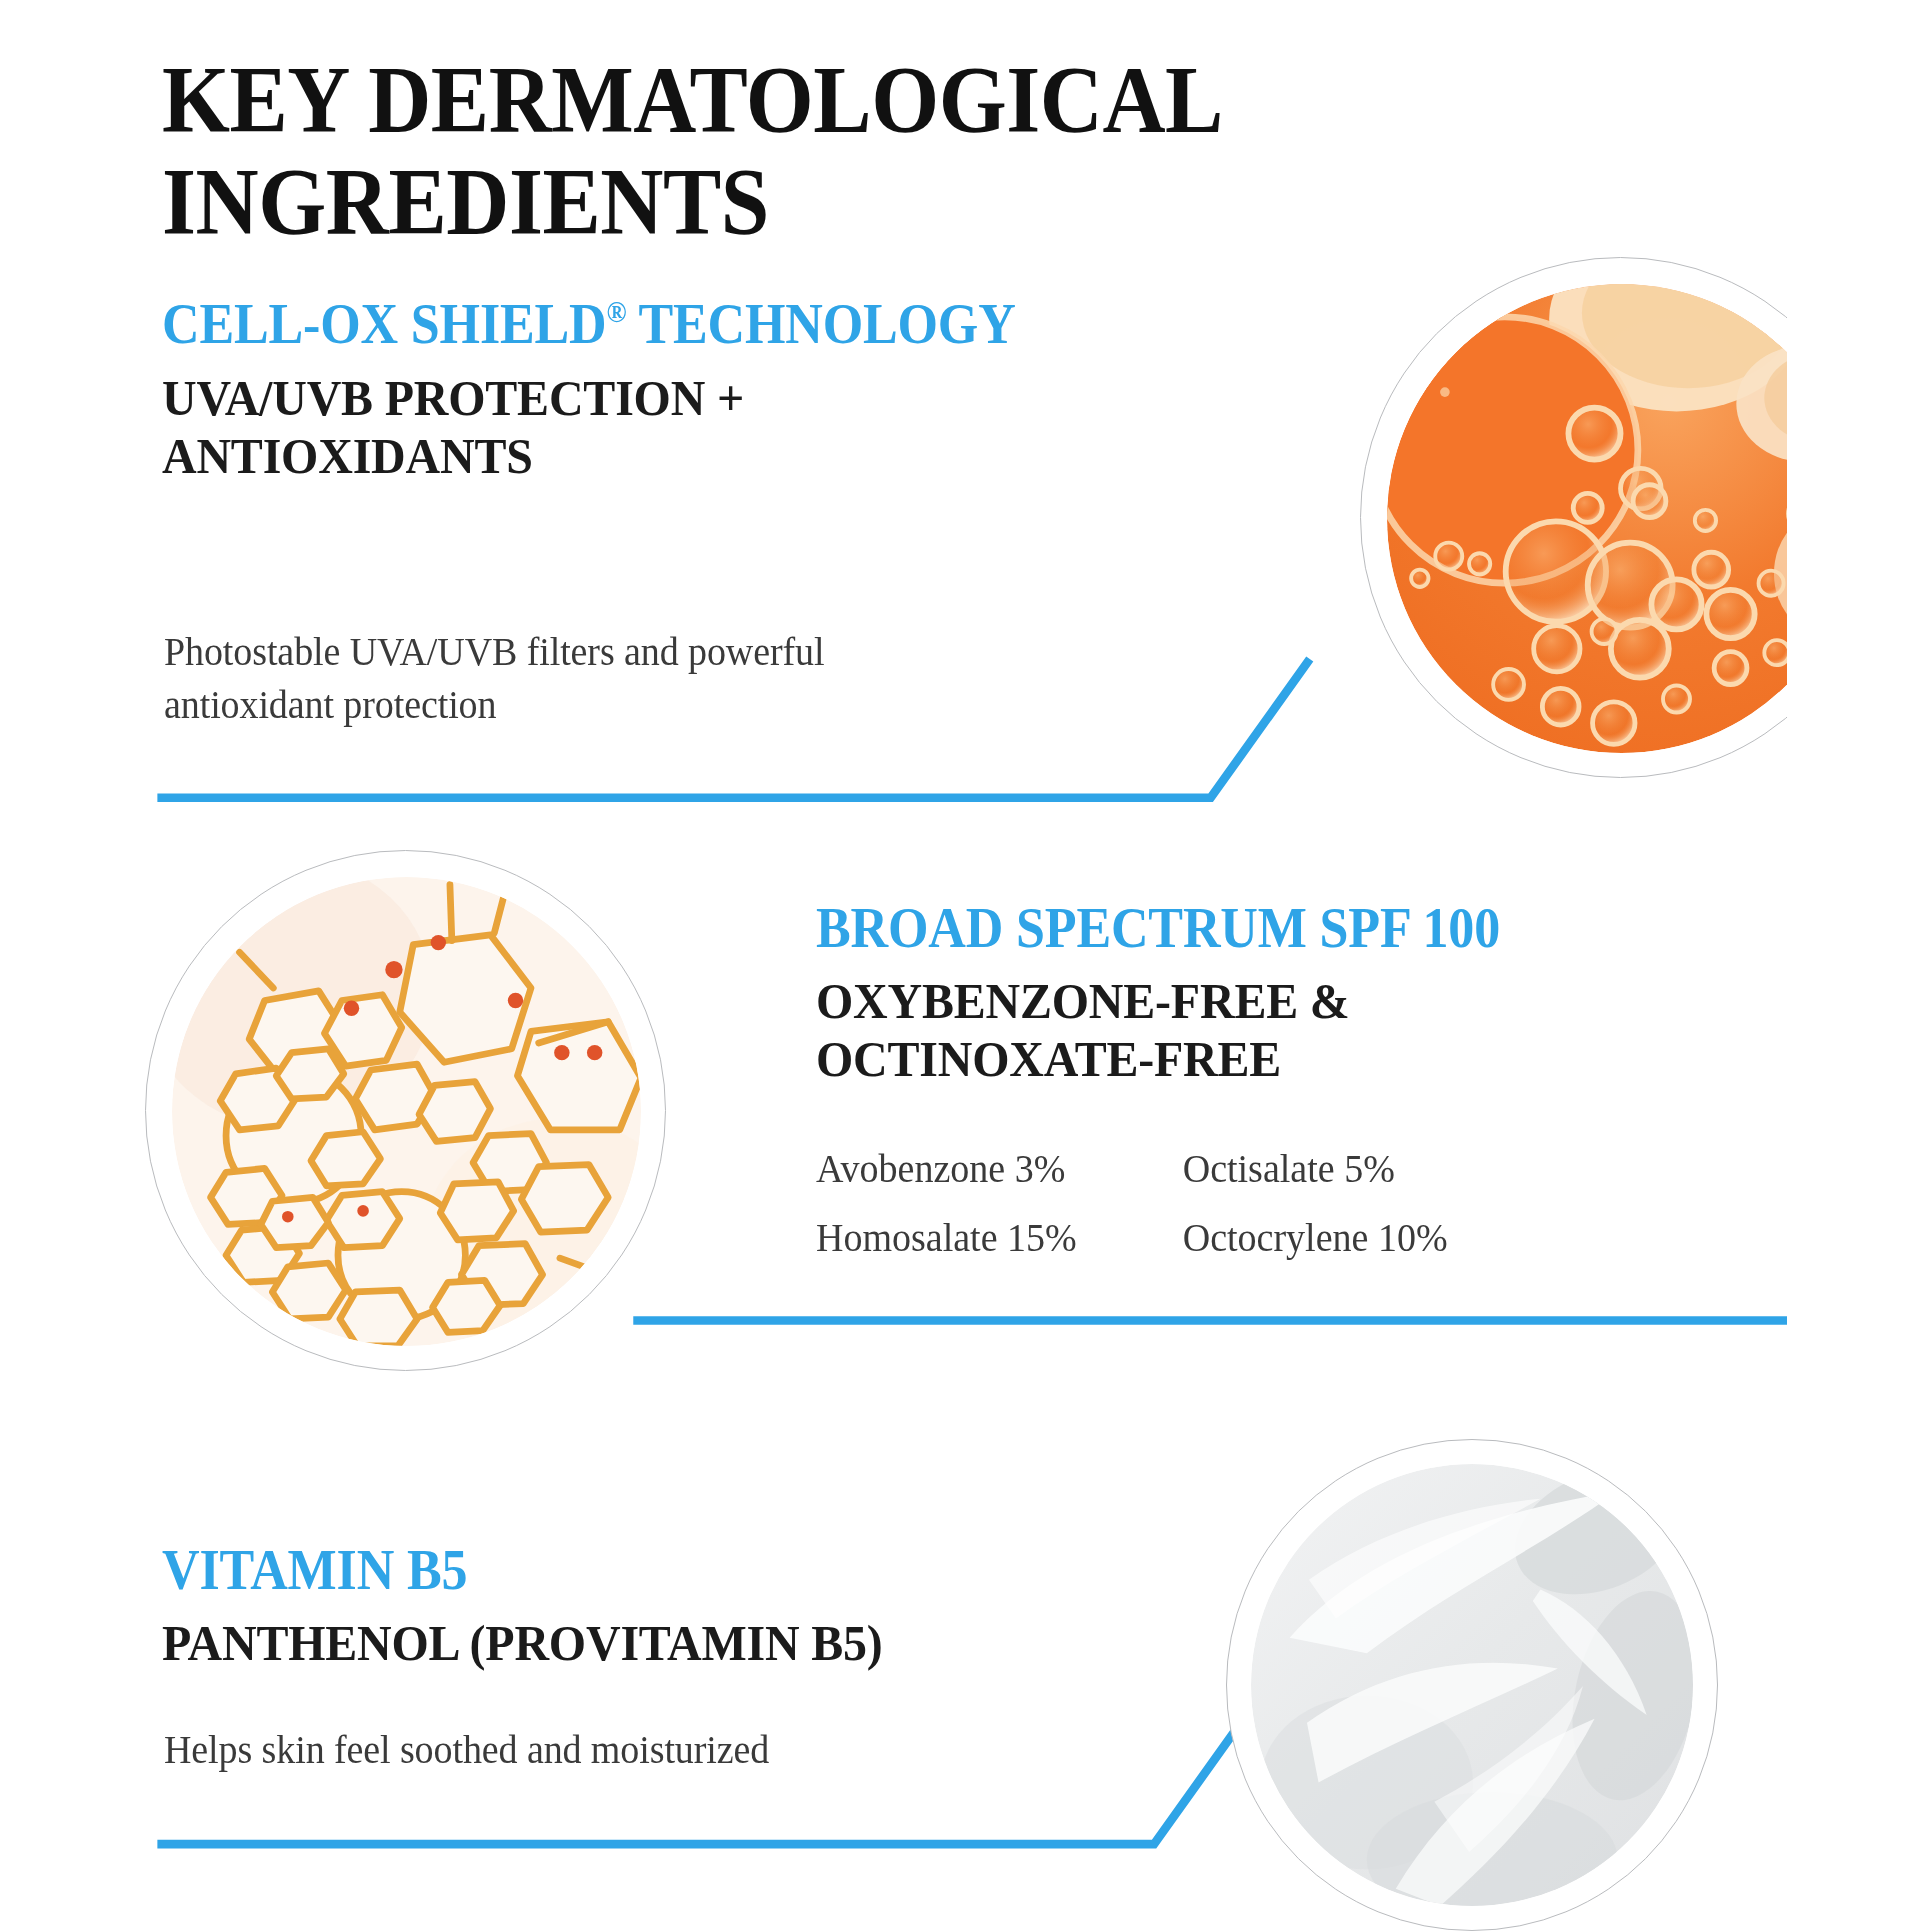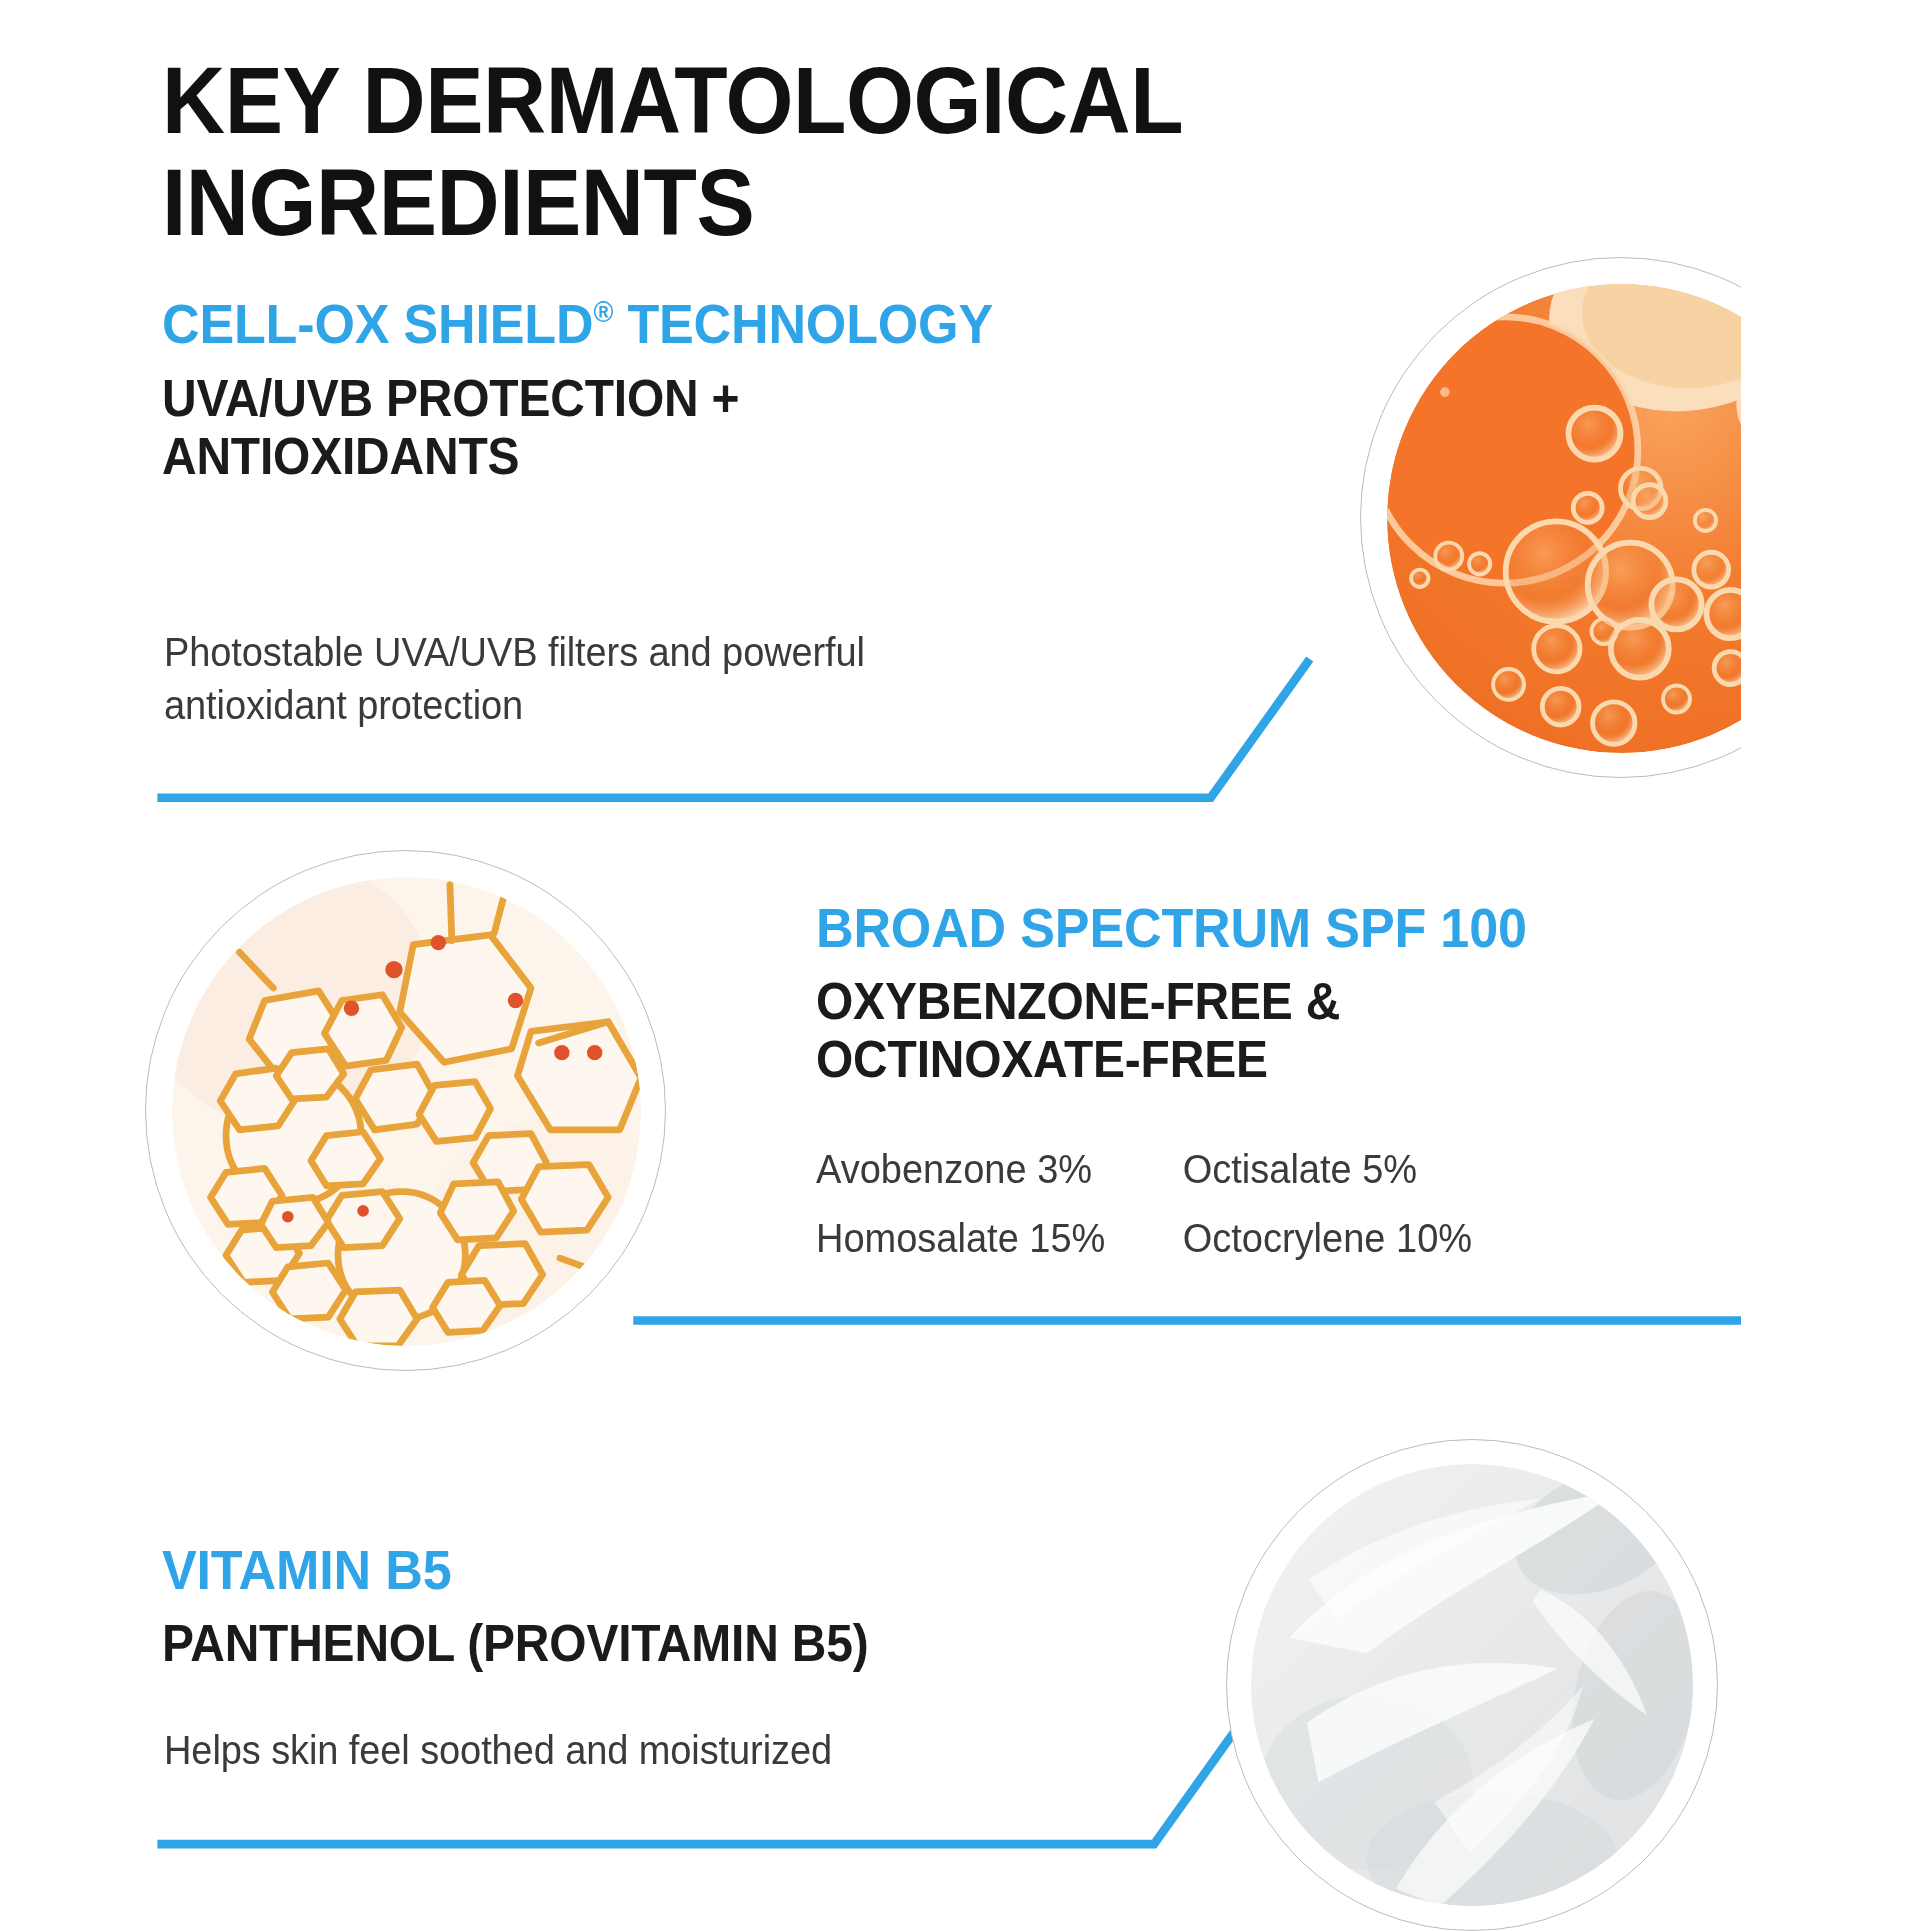--- a/index.html
+++ b/index.html
@@ -5,22 +5,23 @@
   html, body {
     margin: 0;
     padding: 0;
     background: #ffffff;
   }
   #page {
     position: relative;
     width: 1741px;
     height: 1931px;
     background: #ffffff;
-    font-family: Liberation Sans, sans-serif;
+    font-family: Liberation Serif, serif;
     overflow: hidden;
+    padding-left: 46px;
   }
 
   
   #title {
     position: absolute;
     left: 162px;
     top: 50px;
     width: 1352px;
     font-size: 95px;
     font-weight: 700;

